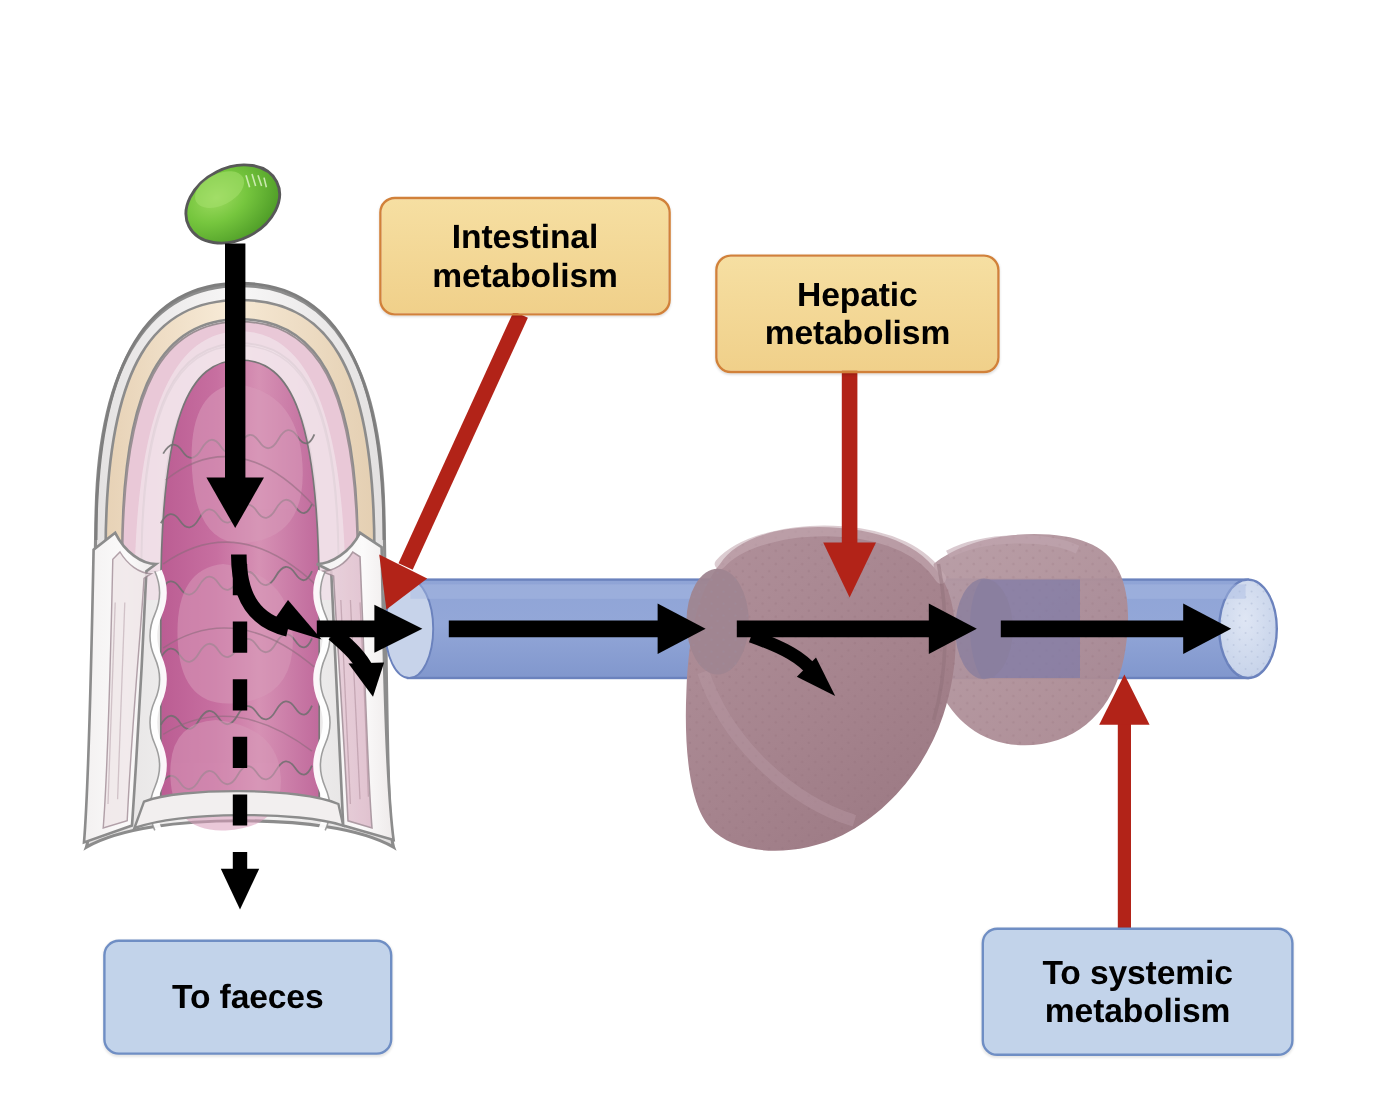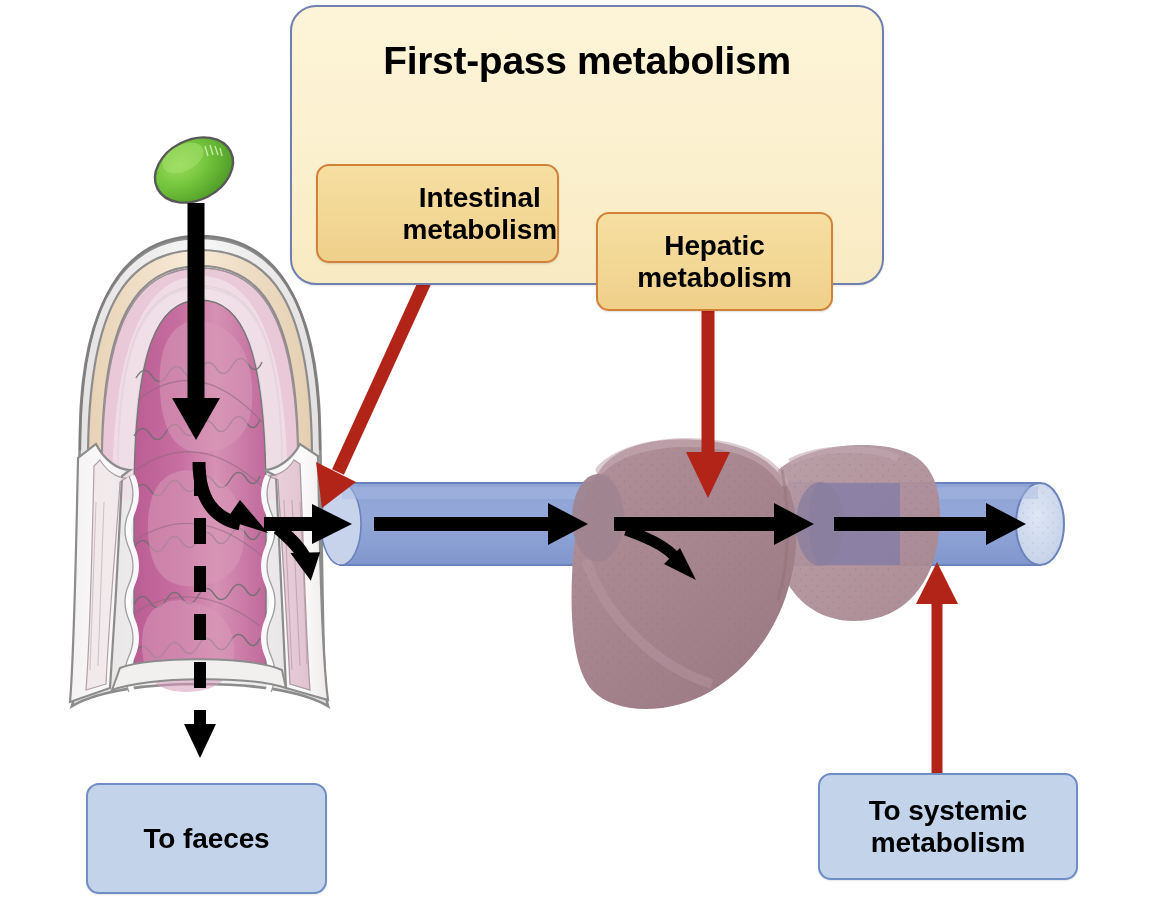--- a/index.html
+++ b/index.html
@@ -63,31 +63,31 @@
     letter-spacing: -0.3px;
   }
 
   .subbox {
     border: 2px solid #d1813a;
     border-radius: 13px;
     background: linear-gradient(180deg,#f6dfa2 0%, #f0d08a 100%);
     font-size: 28px;
     box-shadow: 0 1px 2px rgba(0,0,0,0.13);
   }
-  #box-intestinal { left: 316px; top: 164px; width: 243px; height: 99px; justify-content: flex-end; }
+  #box-intestinal { left: 316px; top: 164px; width: 243px; height: 99px; }
   #box-hepatic    { left: 596px; top: 164px; width: 237px; height: 99px; margin-top: 48px; }
 
   .bluebox {
     border: 2px solid #6f8ec4;
     border-radius: 13px;
     background: #c2d3ea;
     font-size: 28px;
     box-shadow: 0 1px 2px rgba(0,0,0,0.10);
   }
-  #box-faeces  { left: 86px;  top: 783px; width: 241px; height: 111px; }
+  #box-faeces  { left: 86px;  top: 783px; width: 241px; height: 96px; }
   #box-systemic{ left: 818px; top: 773px; width: 260px; height: 107px; }
 </style>
 </head>
 <body>
 
 <div id="stage">
 
   <svg id="art" viewBox="0 0 1158 914" xmlns="http://www.w3.org/2000/svg">
     <defs>
 
@@ -362,23 +362,20 @@
       <path d="M322 508 L316 462 L356 482 Z" fill="#b22318" stroke="none"></path>
 
       <line x1="708" y1="262" x2="708" y2="462" stroke-width="13"></line>
       <path d="M708 498 L686 452 L730 452 Z" fill="#b22318" stroke="none"></path>
 
       <line x1="937" y1="775" x2="937" y2="592" stroke-width="11"></line>
       <path d="M937 562 L916 604 L958 604 Z" fill="#b22318" stroke="none"></path>
     </g>
   </svg>
 
-  <div class="box" id="panel-firstpass">
-    <div id="panel-title">First-pass metabolism</div>
-  </div>
 
   <div class="box subbox" id="box-intestinal">
     <div>
       <div>Intestinal</div>
       <div>metabolism</div>
     </div>
   </div>
 
   <div class="box subbox" id="box-hepatic">
     <div>

